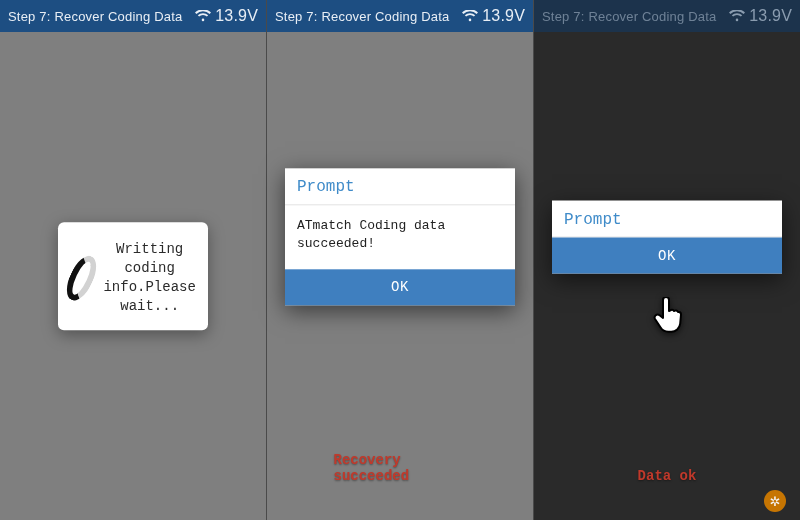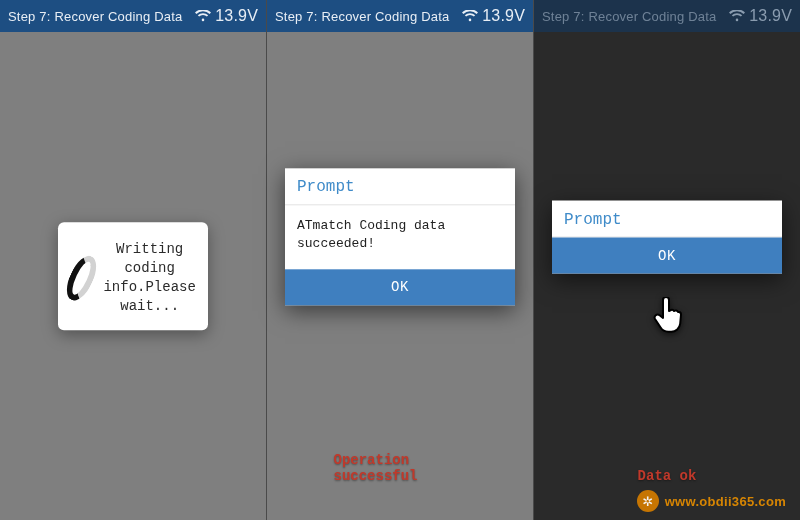--- a/index.html
+++ b/index.html
@@ -80,21 +80,21 @@
           </svg>
       </span>
       <span class="volt">13.9V</span>
     </div>
     <div class="body bg-gray">
       <div class="dialog">
         <div class="dlg-title">Prompt</div>
         <div class="dlg-body">ATmatch Coding data succeeded!</div>
         <div class="dlg-ok">OK</div>
       </div>
-      <div class="caption">Operation successful</div>
+      <div class="caption">Recovery succeeded</div>
     </div>
   </div>
 
   <div class="panel panel3">
     <div class="header hdr-dim">
       <span class="title">Step 7: Recover Coding Data</span>
       <span class="wifi">
         <svg width="16" height="12" viewBox="0 0 16 12">
             <path d="M8 11.2a1.3 1.3 0 100-2.6 1.3 1.3 0 000 2.6zM4.1 6.6a5.5 5.5 0 017.8 0l1.3-1.3a7.4 7.4 0 00-10.4 0zM1.4 4a9.3 9.3 0 0113.2 0L16 2.6a11.2 11.2 0 00-16 0z" fill="#9bb0c7"></path>
           </svg>
@@ -110,16 +110,15 @@
         <svg width="34" height="40" viewBox="0 0 34 40">
           <path d="M13 3a3 3 0 016 0v11l2-1a2.4 2.4 0 013 1l1-.4a2.4 2.4 0 013 1.4l1 .1a2.4 2.4 0 012 2.6l-.8 9a9 9 0 01-9 8h-3a9 9 0 01-7.6-4.2L5 22a3 3 0 014.6-3.7L13 21z" fill="#fff" stroke="#000" stroke-width="2" stroke-linejoin="round"></path>
         </svg>
       </div>
       <div class="caption">Data ok</div>
     </div>
   </div>
 
   <div class="watermark">
     <span class="wm-gear">✲</span>
-    <span class="wm-text">www.obdii365.com</span>
   </div>
 
 </div>
 
 </body></html>

